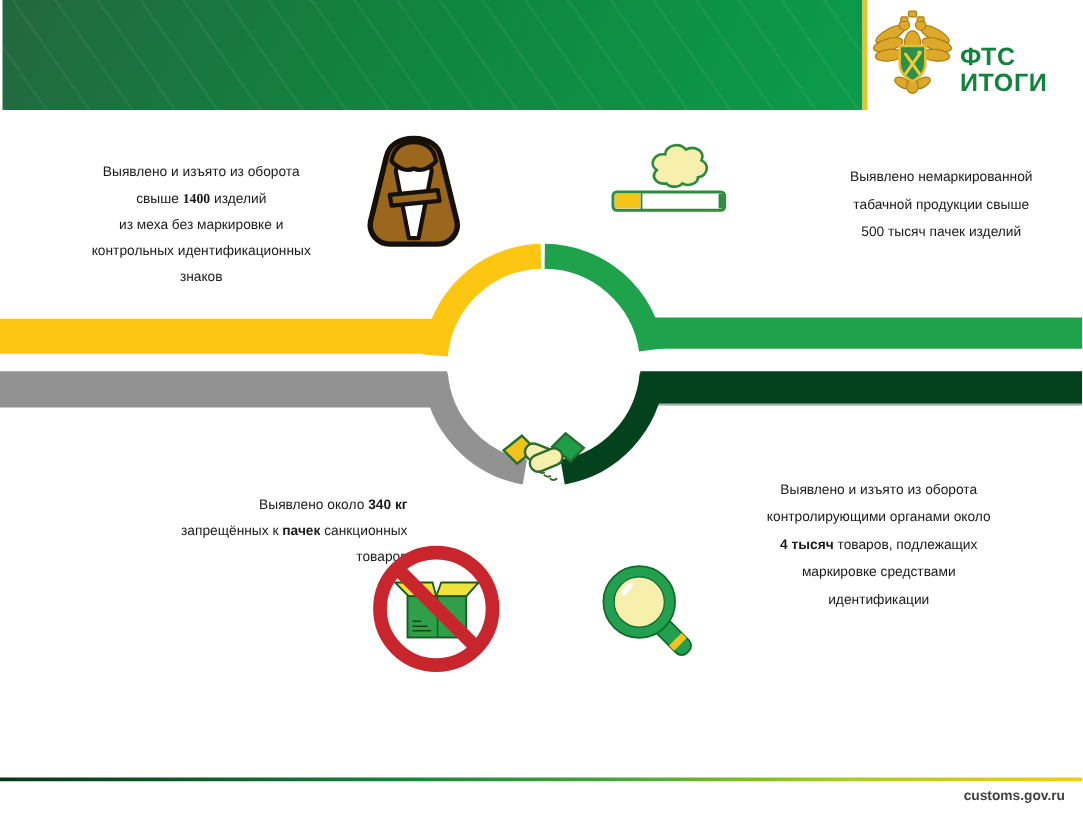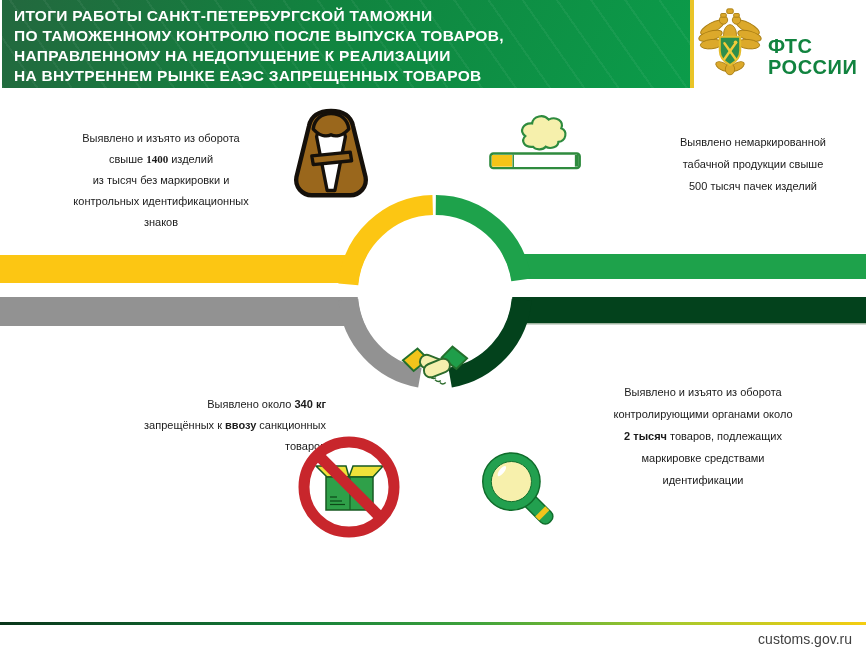--- a/index.html
+++ b/index.html
@@ -55,33 +55,29 @@
   .icon-ban{left:297px;top:429px;}
   .icon-mag{left:477px;top:449px;}
   .icon-hand{left:401px;top:344px;}
   
   .footer-line{
     position:absolute;left:0;top:622px;width:866px;height:3px;
     background:linear-gradient(90deg,#09351a 0%,#15803a 35%,#3fa33c 55%,#a8c92c 78%,#f5cd11 100%);
   }
   .footer-site{
     position:absolute;right:14px;top:631px;color:#414141;
-    font-size:14px;font-weight:400;
+    font-size:11px;font-weight:700;
   }
 </style>
 </head>
 <body>
 
 <div class="slide">
 
   <div class="header">
-    <div class="header-title">ИТОГИ РАБОТЫ САНКТ-ПЕТЕРБУРГСКОЙ ТАМОЖНИ
-ПО ТАМОЖЕННОМУ КОНТРОЛЮ ПОСЛЕ ВЫПУСКА ТОВАРОВ,
-НАПРАВЛЕННОМУ НА НЕДОПУЩЕНИЕ К РЕАЛИЗАЦИИ
-НА ВНУТРЕННЕМ РЫНКЕ ЕАЭС ЗАПРЕЩЕННЫХ ТОВАРОВ</div>
     <div class="header-stripe"></div>
   </div>
 
   <svg class="logo-emblem" width="66" height="78" viewBox="0 0 70 84">
     <g fill="#DCA92B" stroke="#A97E14" stroke-width="1">
 
       <ellipse cx="16" cy="22" rx="14" ry="5" transform="rotate(-28 16 22)"></ellipse>
       <ellipse cx="14" cy="31" rx="13" ry="5" transform="rotate(-16 14 31)"></ellipse>
       <ellipse cx="15" cy="40" rx="12" ry="5" transform="rotate(-6 15 40)"></ellipse>
       <ellipse cx="54" cy="22" rx="14" ry="5" transform="rotate(28 54 22)"></ellipse>
@@ -100,21 +96,21 @@
     </g>
     <path d="M24 32 h22 v15 c0 9 -6.5 13 -11 15.5 C30.5 60 24 56 24 47 Z" fill="#2E8F4B" stroke="#E4BC2C" stroke-width="2.2"></path>
     <g stroke="#F2CB3A" stroke-width="2.6" stroke-linecap="round">
       <line x1="29" y1="39" x2="41" y2="56"></line>
       <line x1="41" y1="39" x2="29" y2="56"></line>
     </g>
     <circle cx="41" cy="38" r="2" fill="#F2CB3A" stroke="none"></circle>
   </svg>
   <div class="logo-text">
     <span>ФТС</span>
-    <span>РОССИИ</span>
+    <span>ИТОГИ</span>
   </div>
 
   <svg class="ribbon" width="866" height="210" viewBox="0 0 866 210">
     <rect x="0" y="65" width="435" height="28" fill="#FCC613"></rect>
     <rect x="0" y="107" width="435" height="29" fill="#929292"></rect>
     <rect x="435" y="64" width="431" height="25" fill="#1EA24B"></rect>
     <rect x="435" y="107" width="431" height="26" fill="#03421C"></rect>
     <rect x="435" y="133" width="431" height="1.5" fill="#9fb3a0"></rect>
     <circle cx="435" cy="102" r="77.5" fill="#ffffff"></circle>
     <path d="M 348.3 94.4 A 87 87 0 0 1 432.7 15.0" fill="none" stroke="#FCC613" stroke-width="20"></path>
@@ -133,32 +129,32 @@
     </g>
     <g stroke="#2c6b2c" stroke-width="1.5" fill="none">
       <path d="M30 33 q3 3 6 1"></path>
       <path d="M35 36 q3 3 6 1"></path>
       <path d="M40 39 q3 3 6 0"></path>
     </g>
   </svg>
 
   <div class="stat stat-fur"><span>Выявлено и изъято из оборота
 свыше </span><span style="font-weight: 700; font-family: Liberation Serif, serif;">1400</span><span> изделий
-из тысяч без маркировки и
+из меха без маркировке и
 контрольных идентификационных
 знаков</span></div>
   <div class="stat stat-tobacco"><span>Выявлено немаркированной
 табачной продукции свыше
 </span><span style="font-weight: 400;">500 тысяч</span><span> пачек изделий</span></div>
   <div class="stat stat-sanctions"><span>Выявлено около </span><span style="font-weight: 700;">340 кг</span><span>
-запрещённых к </span><span style="font-weight: 700;">ввозу</span><span> санкционных
+запрещённых к </span><span style="font-weight: 700;">пачек</span><span> санкционных
 товаров</span></div>
   <div class="stat stat-marking"><span>Выявлено и изъято из оборота
 контролирующими органами около
-</span><span style="font-weight: 700;">2 тысяч</span><span> товаров, подлежащих
+</span><span style="font-weight: 700;">4 тысяч</span><span> товаров, подлежащих
 маркировке средствами
 идентификации</span></div>
 
   <svg class="icon icon-coat" width="90" height="96" viewBox="0 0 92 100">
     <path d="M46 5 C33 5 25 11 23 21 L10 74 C8 84 16 93 26 93 L66 93 C76 93 84 84 82 74 L69 21 C67 11 59 5 46 5 Z" fill="#9A671C" stroke="#15100a" stroke-width="4.5" stroke-linejoin="round"></path>
     <path d="M46 9 C39 14 33 22 31 32 L42 88 L50 88 L61 32 C59 22 53 14 46 9 Z" fill="#ffffff" stroke="#15100a" stroke-width="3.5" stroke-linejoin="round"></path>
     <path d="M46 8 C36 8 28.5 14 27.5 24 C34 31 41 32.5 46 30 C51 32.5 58 31 64.5 24 C63.5 14 56 8 46 8 Z" fill="#9A671C" stroke="#15100a" stroke-width="3.5" stroke-linejoin="round"></path>
     <path d="M26 52 L66 48 L67.5 57 L27.5 61 Z" fill="#9A671C" stroke="#15100a" stroke-width="3.5" stroke-linejoin="round"></path>
   </svg>
 

